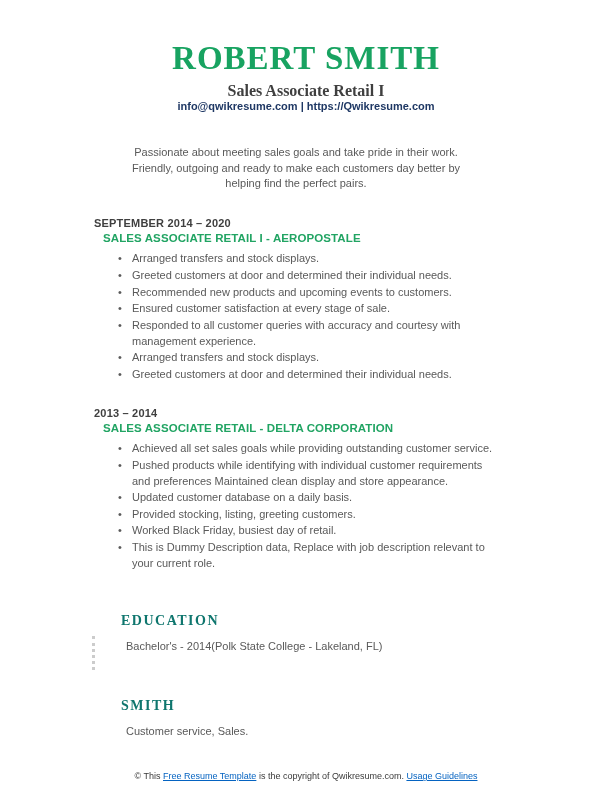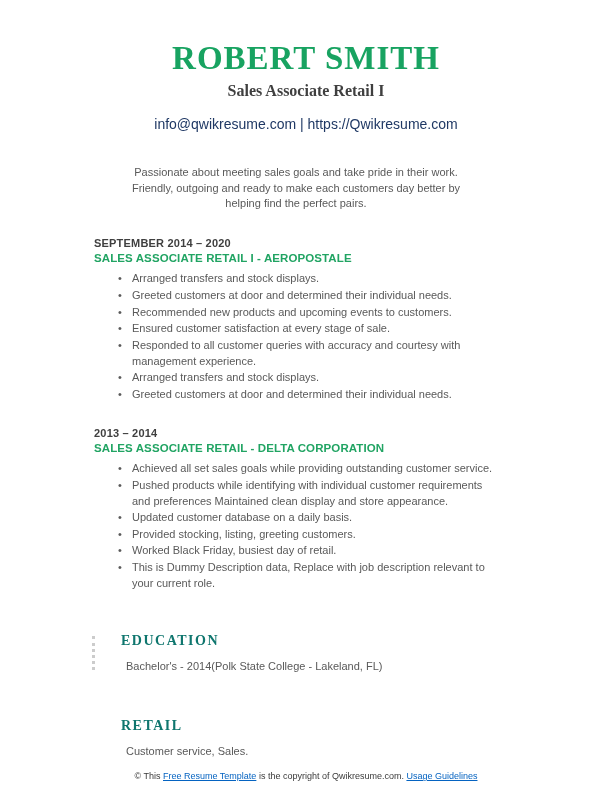--- a/index.html
+++ b/index.html
@@ -29,24 +29,24 @@
   .job-title {
     font-family: "Liberation Serif", "DejaVu Serif", serif;
     text-align: center;
     font-size: 16px;
     font-weight: 700;
     color: #3f3f3f;
     margin-top: 6px;
   }
   .contact {
     text-align: center;
-    font-size: 14px;
-    font-weight: 400;
+    font-size: 11px;
+    font-weight: 700;
     color: #1f3864;
-    margin-top: 16px;
+    margin-top: 0;
   }
 
   
   .summary {
     margin: 33px 42px 0 22px;
     font-size: 11px;
     color: #595959;
     line-height: 1.4;
     text-align: center;
   }
@@ -59,20 +59,21 @@
     font-weight: 700;
     color: #3f3f3f;
     letter-spacing: 0.2px;
   }
   .job-heading {
     font-size: 11.5px;
     font-weight: 700;
     color: #21a463;
     margin-top: 3px;
     letter-spacing: 0.1px;
+    margin-left: 9px;
   }
   .bullets { list-style: none; margin: 7px 20px 0 24px; }
   .bullets li {
     position: relative;
     padding-left: 14px;
     font-size: 11px;
     color: #595959;
     line-height: 1.42;
     margin-bottom: 1px;
   }
@@ -165,21 +166,21 @@
       <li>This is Dummy Description data, Replace with job description relevant to your current role.</li>
     </ul>
   </section>
 
   <section class="edu-section">
     <h2 class="section-heading">EDUCATION</h2>
     <div class="section-item">Bachelor's - 2014(Polk State College - Lakeland, FL)</div>
   </section>
 
   <section class="skills-section">
-    <h2 class="section-heading">RETAIL</h2>
+    <h2 class="section-heading">SMITH</h2>
     <div class="section-item">Customer service, Sales.</div>
   </section>
 
   <div class="dots"></div>
 
   <footer class="footer">
     <span>© This </span><a class="footer-link">Free Resume Template</a><span> is the copyright of Qwikresume.com. </span><a class="footer-link">Usage Guidelines</a>
   </footer>
 
 </div>

